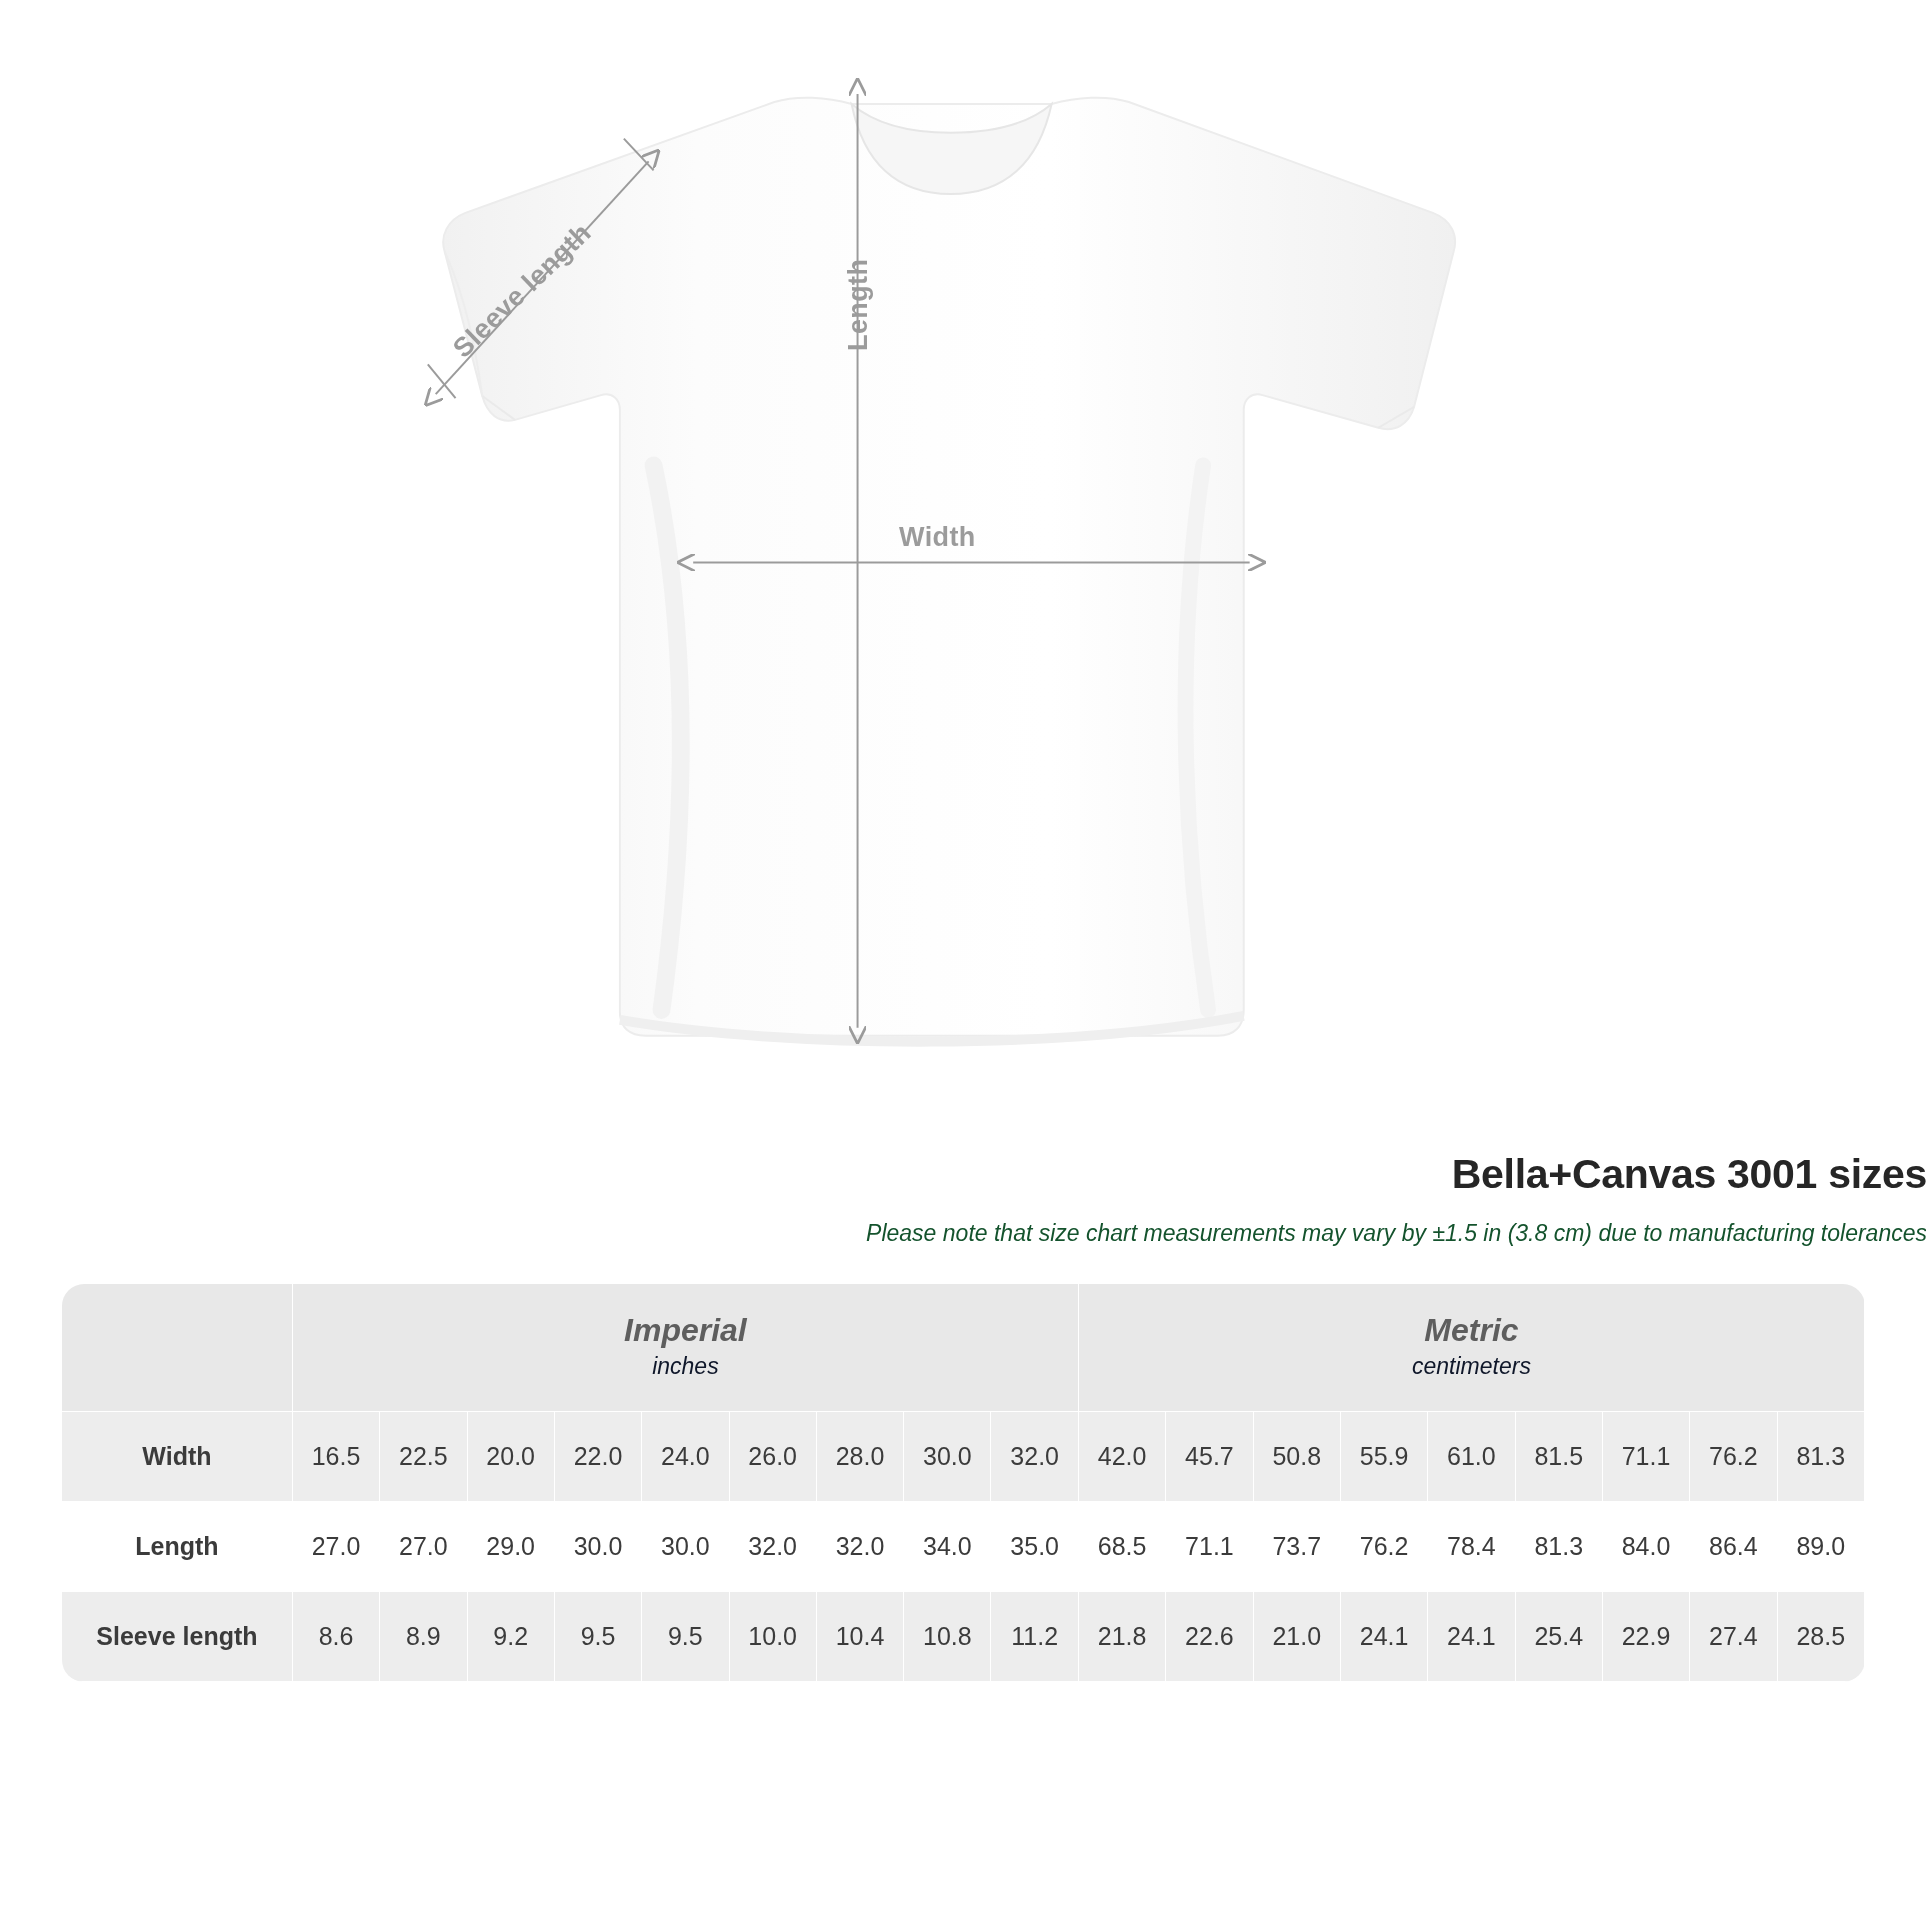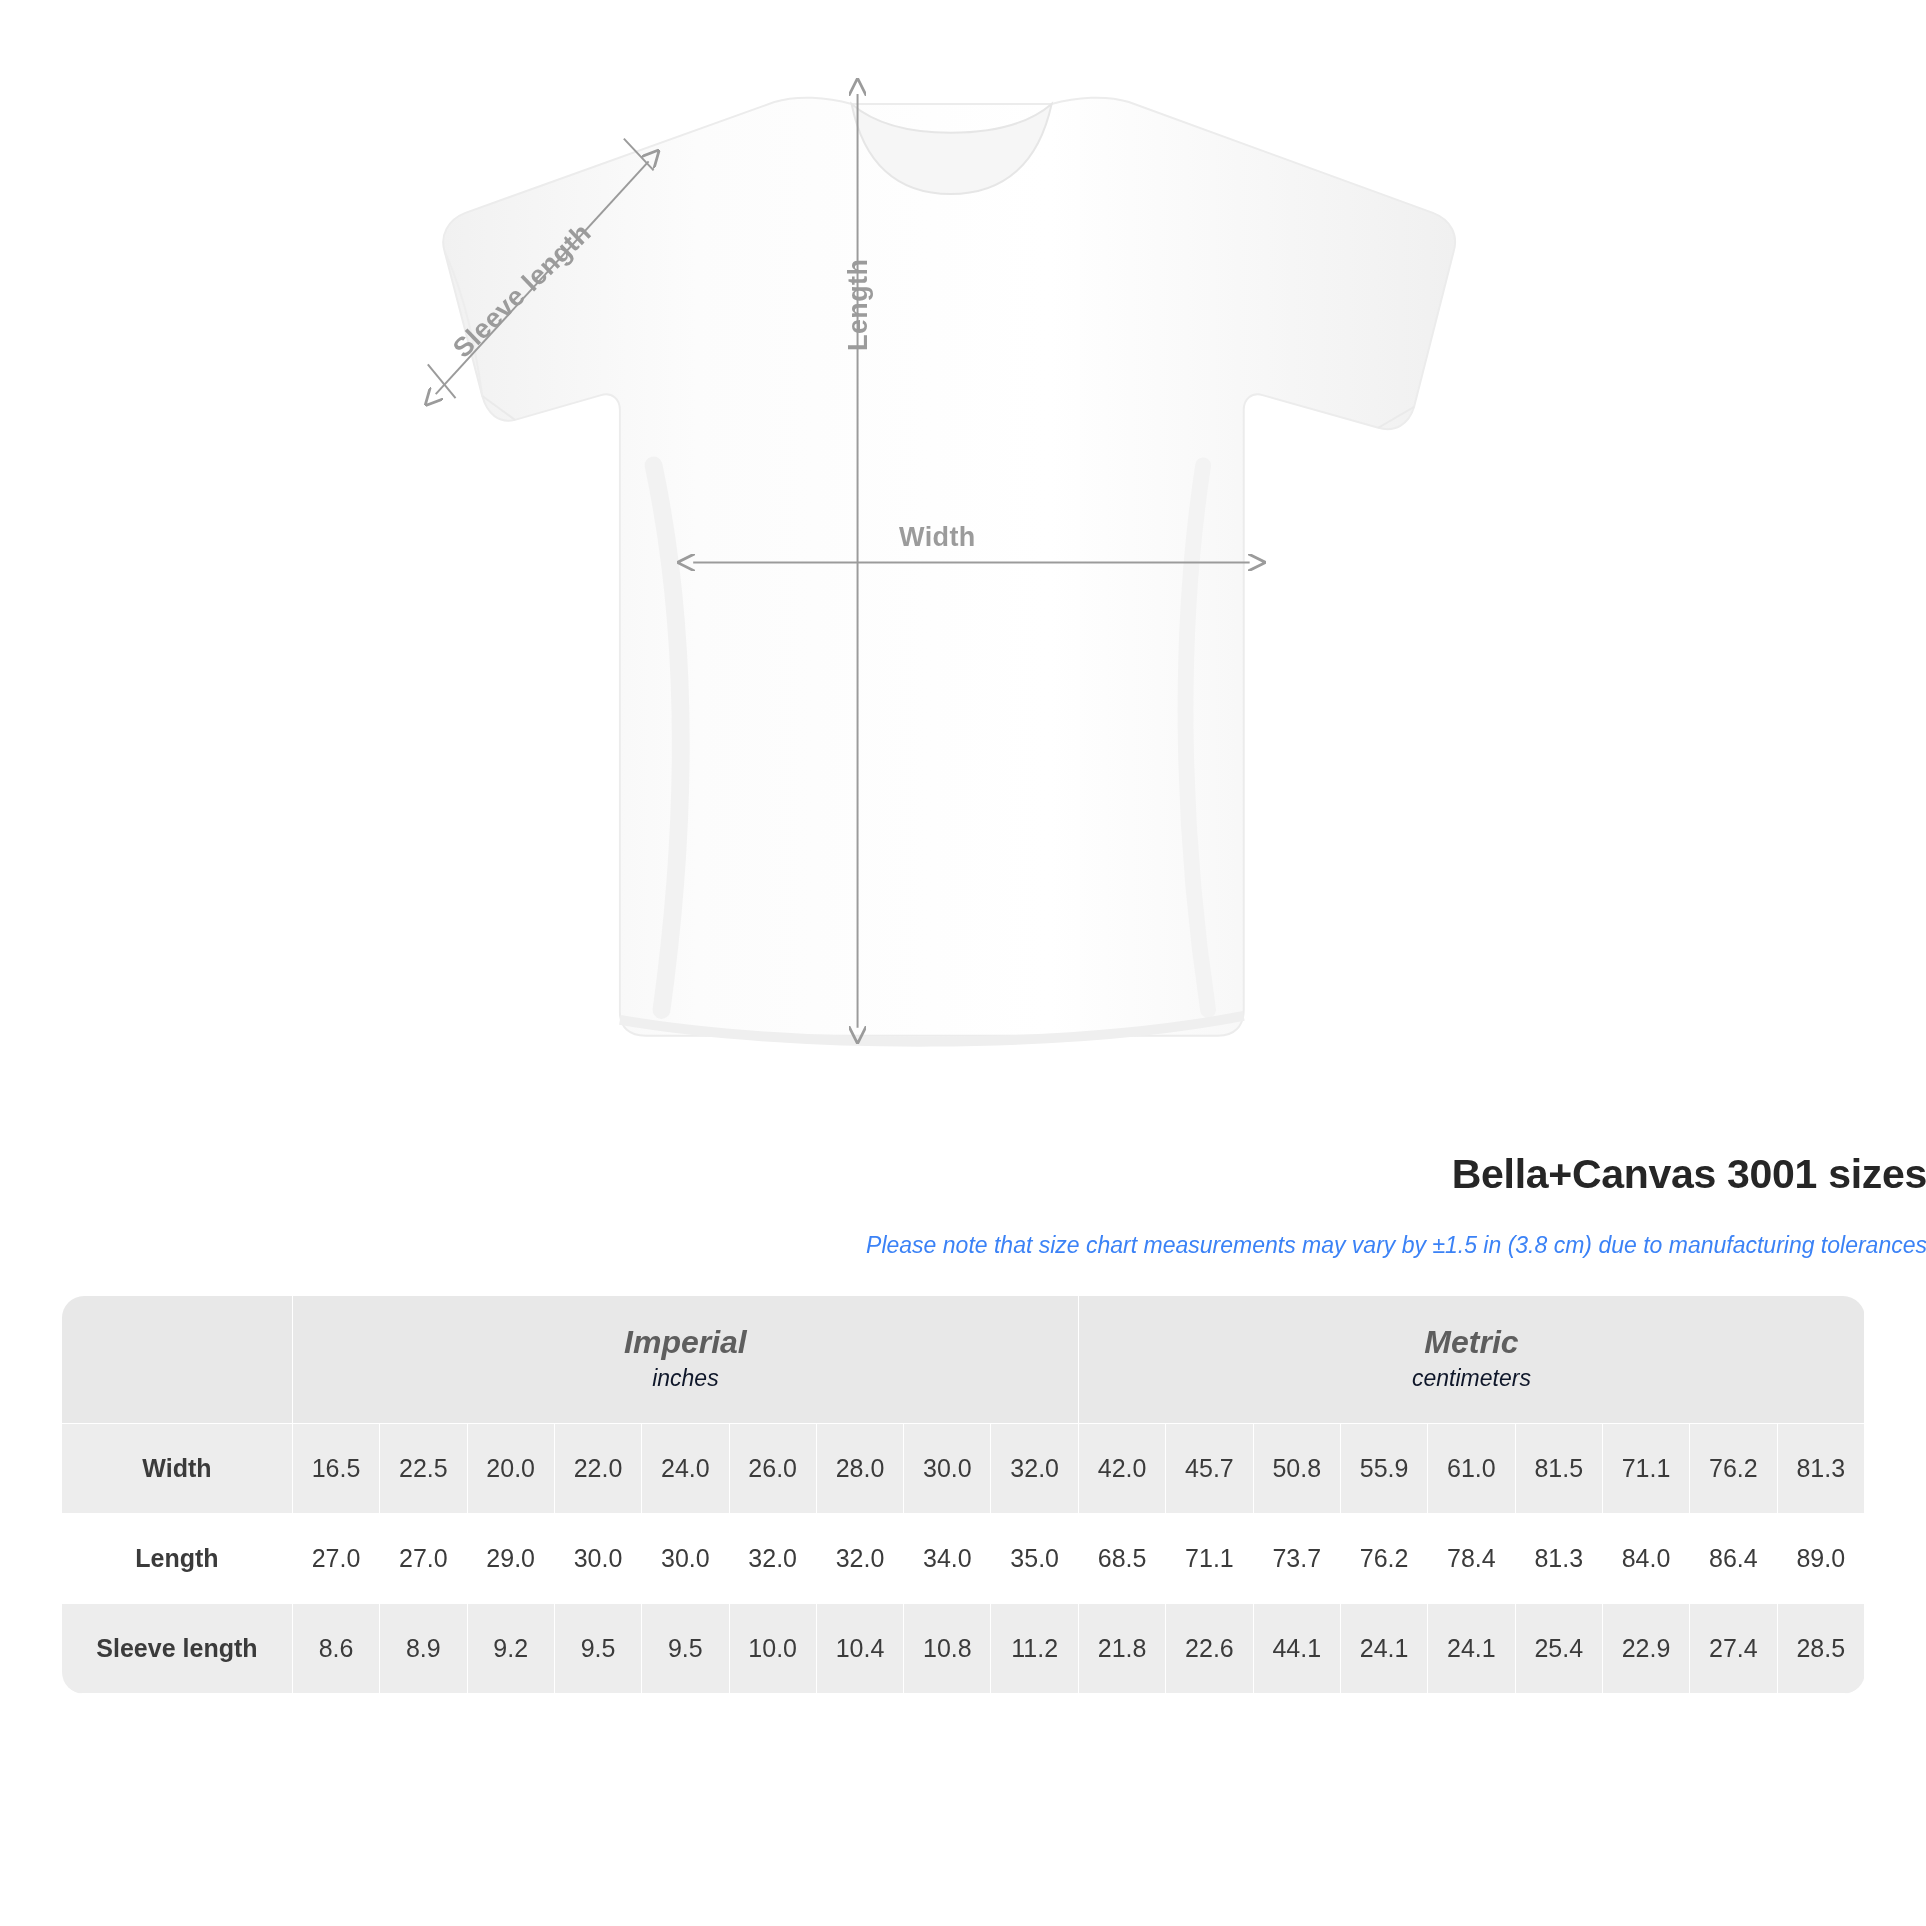--- a/index.html
+++ b/index.html
@@ -62,24 +62,24 @@
     text-align: right;
     margin-top: 42px;
   }
   .chart-title {
     font-size: 41px;
     font-weight: bold;
     color: #262626;
     letter-spacing: -0.3px;
   }
   .chart-note {
-    margin-top: 34px;
+    margin-top: 22px;
     font-size: 23px;
     font-style: italic;
-    color: #3b82f6;
+    color: #14532d;
     padding-left: 25px;
   }
 
   
   .table-wrap {
     margin: 36px 61px 0 61px;
     border-radius: 22px;
     overflow: hidden;
     background: #ffffff;
   }
@@ -285,21 +285,21 @@
           <td>8.9</td>
           <td>9.2</td>
           <td>9.5</td>
           <td>9.5</td>
           <td>10.0</td>
           <td>10.4</td>
           <td>10.8</td>
           <td>11.2</td>
           <td>21.8</td>
           <td>22.6</td>
-          <td>44.1</td>
+          <td>21.0</td>
           <td>24.1</td>
           <td>24.1</td>
           <td>25.4</td>
           <td>22.9</td>
           <td>27.4</td>
           <td class="corner-br">28.5</td>
         </tr>
       </tbody>
     </table>
   </div>

